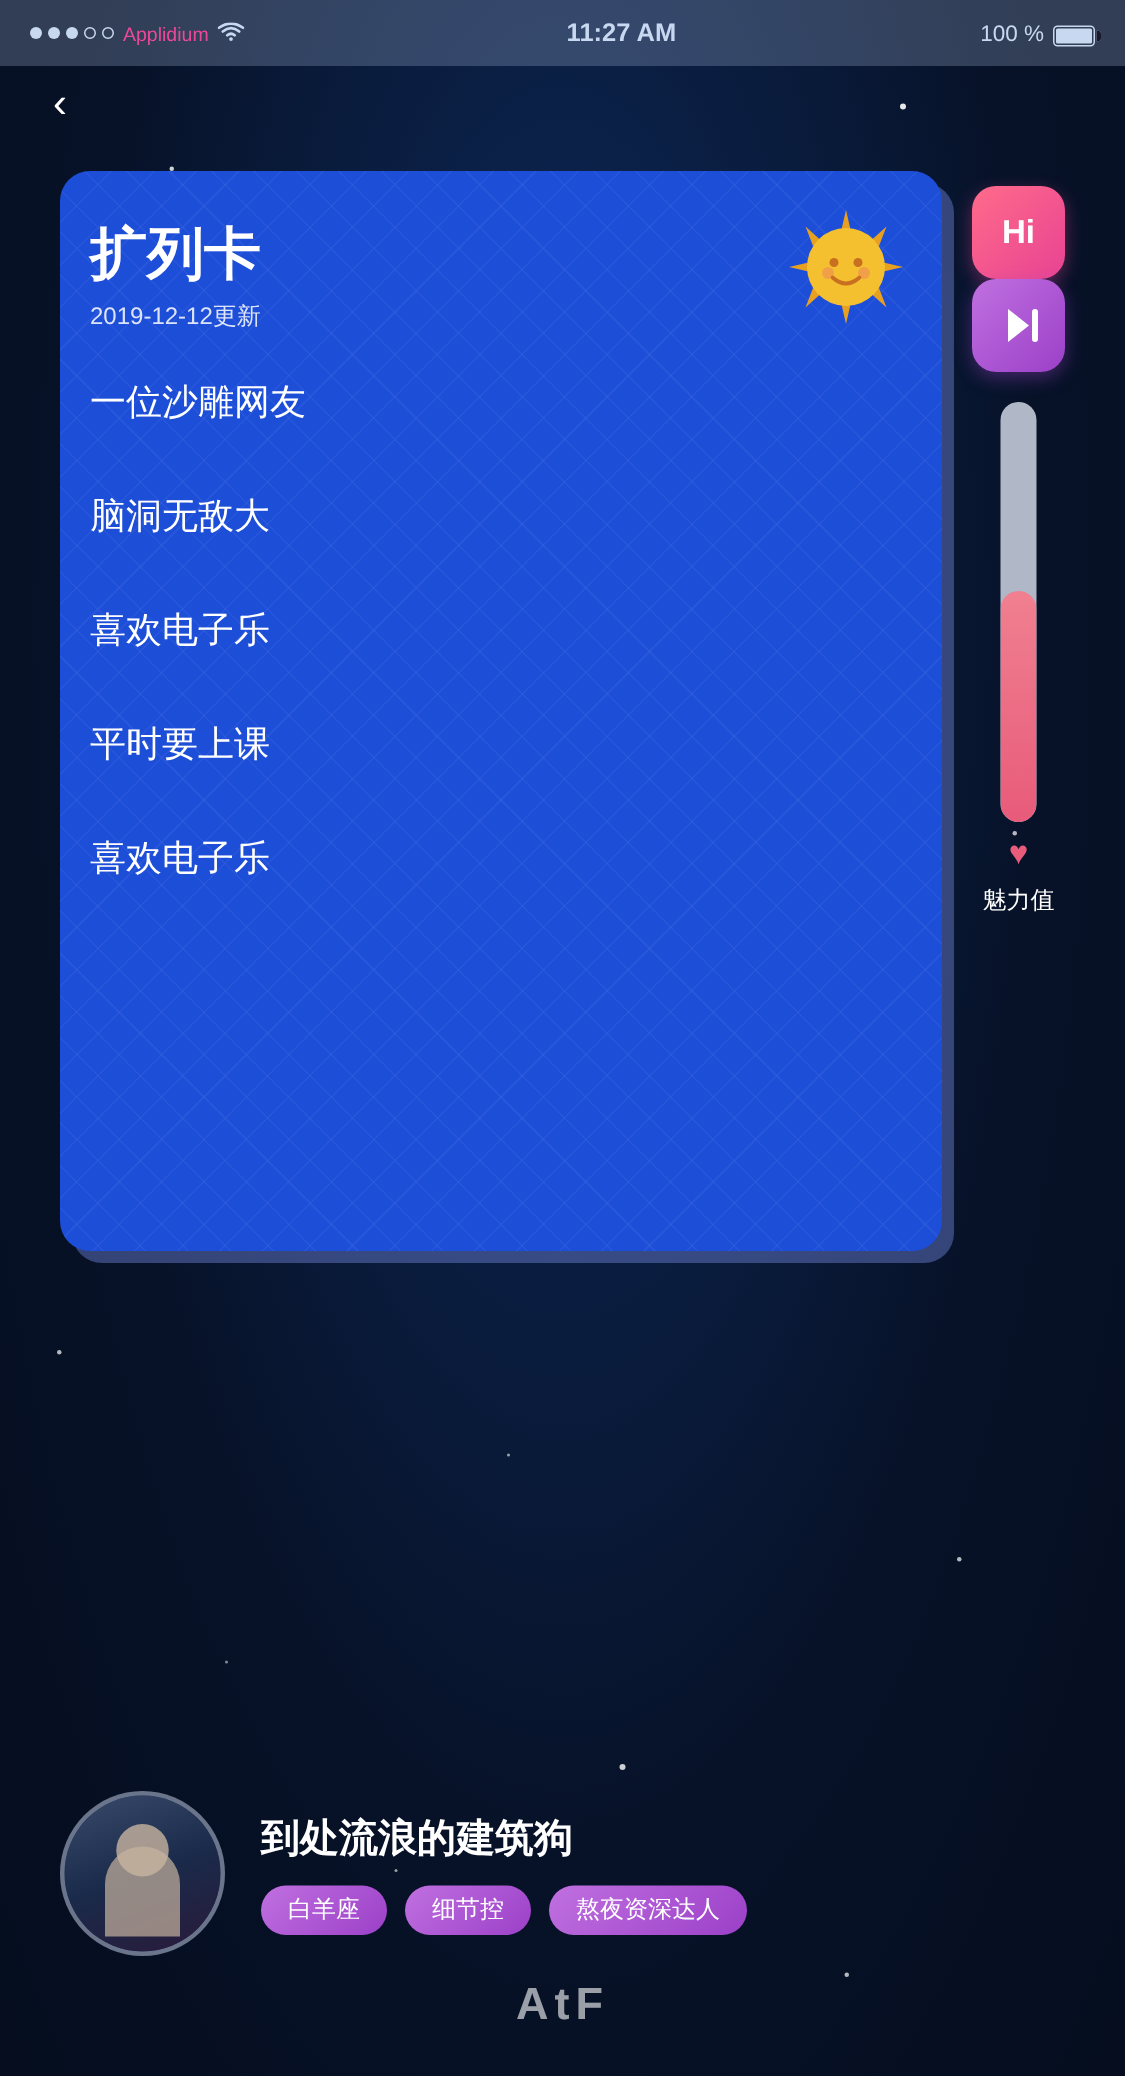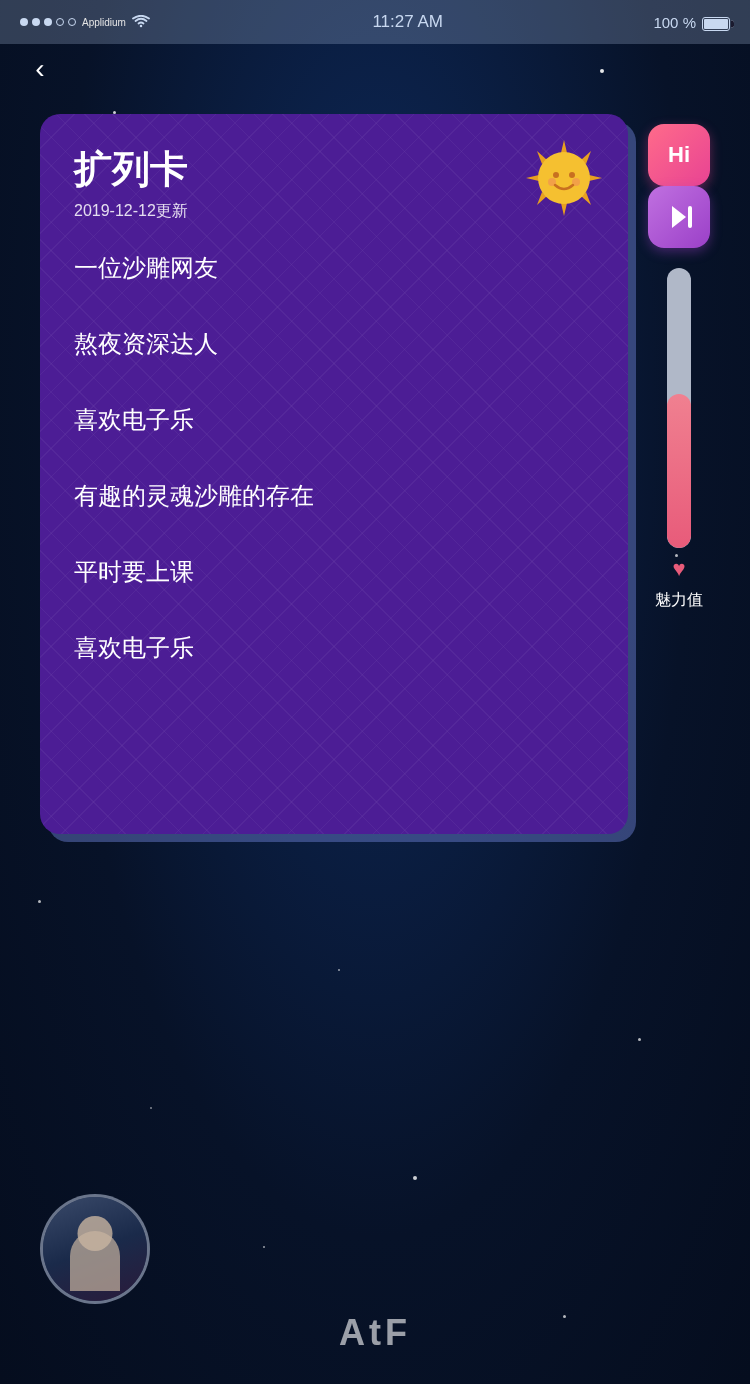--- a/index.html
+++ b/index.html
@@ -156,23 +156,23 @@
       top: 8px;
       left: 8px;
       right: -8px;
       bottom: -8px;
       background: rgba(100, 120, 200, 0.5);
       border-radius: 20px;
     }
 
     .card {
       position: relative;
-      background: #4c1d95;
+      background: #1d4ed8;
       border-radius: 20px;
-      padding: 30px 30px 40px 34px;
+      padding: 30px 30px 40px 20px;
       min-height: 720px;
     }
 
     .card-pattern {
       position: absolute;
       inset: 0;
       border-radius: 20px;
       overflow: hidden;
       opacity: 0.15;
       background-image:
@@ -372,21 +372,21 @@
       padding: 6px 18px;
       font-size: 16px;
     }
 
     
     .atf-text {
       position: absolute;
       bottom: 30px;
       left: 50%;
       transform: translateX(-50%);
-      font-size: 36px;
+      font-size: 30px;
       font-weight: 700;
       color: rgba(255,255,255,0.6);
       letter-spacing: 4px;
       z-index: 10;
     }
   </style>
 </head>
 <body>
 
 <div class="bg">
@@ -415,30 +415,30 @@
 
 <div class="status-bar" style="background: rgba(180,200,230,0.25); color: #c8d8f0;">
   <div class="status-left">
     <div class="status-dots">
       <div class="dot" style="background:#c8d8f0;"></div>
       <div class="dot" style="background:#c8d8f0;"></div>
       <div class="dot" style="background:#c8d8f0;"></div>
       <div class="dot empty" style="border-color:#c8d8f0;"></div>
       <div class="dot empty" style="border-color:#c8d8f0;"></div>
     </div>
-    <span style="color:#e5e5e5;font-size:10px;">Applidium</span>
+    <span style="color:#ec4899;font-size:13px;">Applidium</span>
 
     <svg width="18" height="14" viewBox="0 0 18 14">
       <path d="M9 11 L9 11" stroke="#c8d8f0" stroke-width="2.5" stroke-linecap="round"></path>
       <path d="M6.5 8.5 Q9 6.5 11.5 8.5" stroke="#c8d8f0" stroke-width="1.8" fill="none" stroke-linecap="round"></path>
       <path d="M3.5 6 Q9 1.5 14.5 6" stroke="#c8d8f0" stroke-width="1.8" fill="none" stroke-linecap="round"></path>
       <path d="M1 3.5 Q9 -2 17 3.5" stroke="#c8d8f0" stroke-width="1.8" fill="none" stroke-linecap="round"></path>
     </svg>
   </div>
-  <div class="status-center" style="color:#c8d8f0;font-size:17px;font-weight:400;margin-left:12px;">11:27 AM</div>
+  <div class="status-center" style="color:#c8d8f0;font-size:17px;font-weight:700;margin-left:12px;">11:27 AM</div>
   <div class="status-right" style="color:#c8d8f0;align-items:flex-end;">
     <span style="font-size:15px;color:#c8d8f0;">100 %</span>
     <div class="battery">
       <div class="battery-body" style="border-color:#c8d8f0;">
         <div class="battery-fill" style="background:#c8d8f0;"></div>
         <div style="position:absolute;right:-5px;top:50%;transform:translateY(-50%);width:3px;height:7px;background:#c8d8f0;border-radius:0 2px 2px 0;"></div>
       </div>
     </div>
   </div>
 </div>
@@ -478,23 +478,22 @@
 
           <path d="M31 47 Q40 55 49 47" stroke="#c87020" stroke-width="2.5" fill="none" stroke-linecap="round"></path>
         </svg>
       </div>
 
       <h1 class="card-title">扩列卡</h1>
       <p class="card-date">2019-12-12更新</p>
 
       <ul class="card-items">
         <li class="card-item">一位沙雕网友</li>
-        <li class="card-item">熬夜资深达人</li>
+        <li class="card-item">脑洞无敌大</li>
         <li class="card-item">喜欢电子乐</li>
-        <li class="card-item">有趣的灵魂沙雕的存在</li>
         <li class="card-item">平时要上课</li>
         <li class="card-item">喜欢电子乐</li>
       </ul>
     </div>
   </div>
 
   <div class="sidebar-right">
     <div class="btn-hi">Hi</div>
     <div class="btn-play">
       <svg width="30" height="30" viewBox="0 0 30 30">
@@ -511,15 +510,23 @@
     </div>
   </div>
 </div>
 
 <div class="profile-section">
   <div class="avatar">
     <div class="avatar-img">
       
     </div>
   </div>
+  <div class="profile-info">
+    <div class="profile-name">到处流浪的建筑狗</div>
+    <div class="profile-tags">
+      <span class="tag">白羊座</span>
+      <span class="tag">细节控</span>
+      <span class="tag">熬夜资深达人</span>
+    </div>
+  </div>
 </div>
 
 <div class="atf-text">AtF</div>
 
 </body></html>

